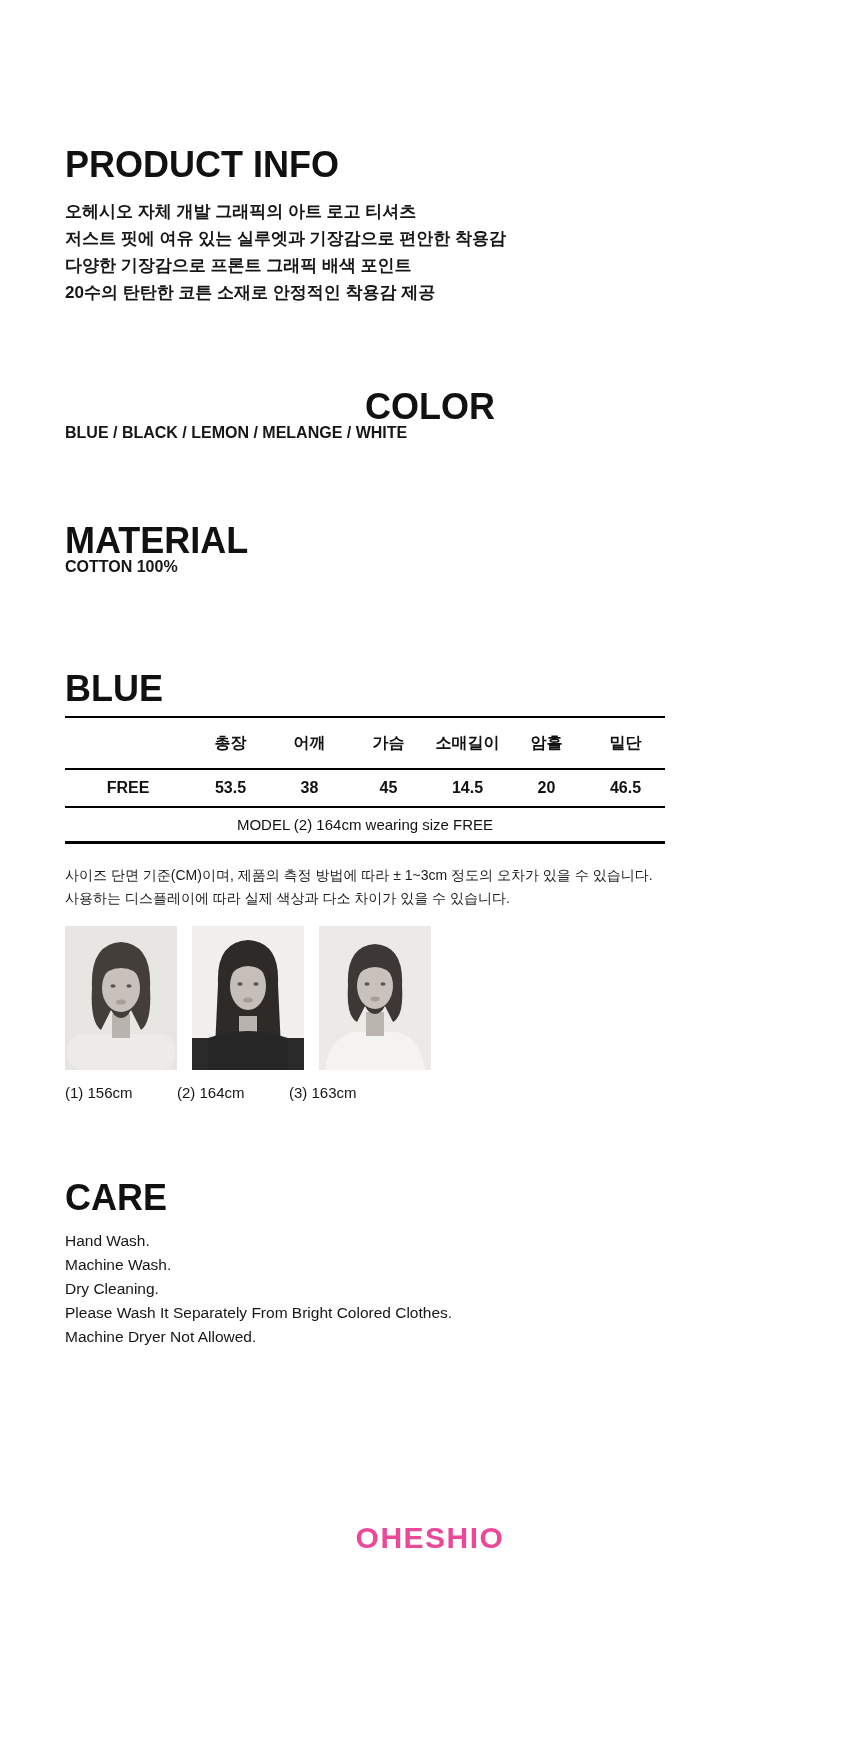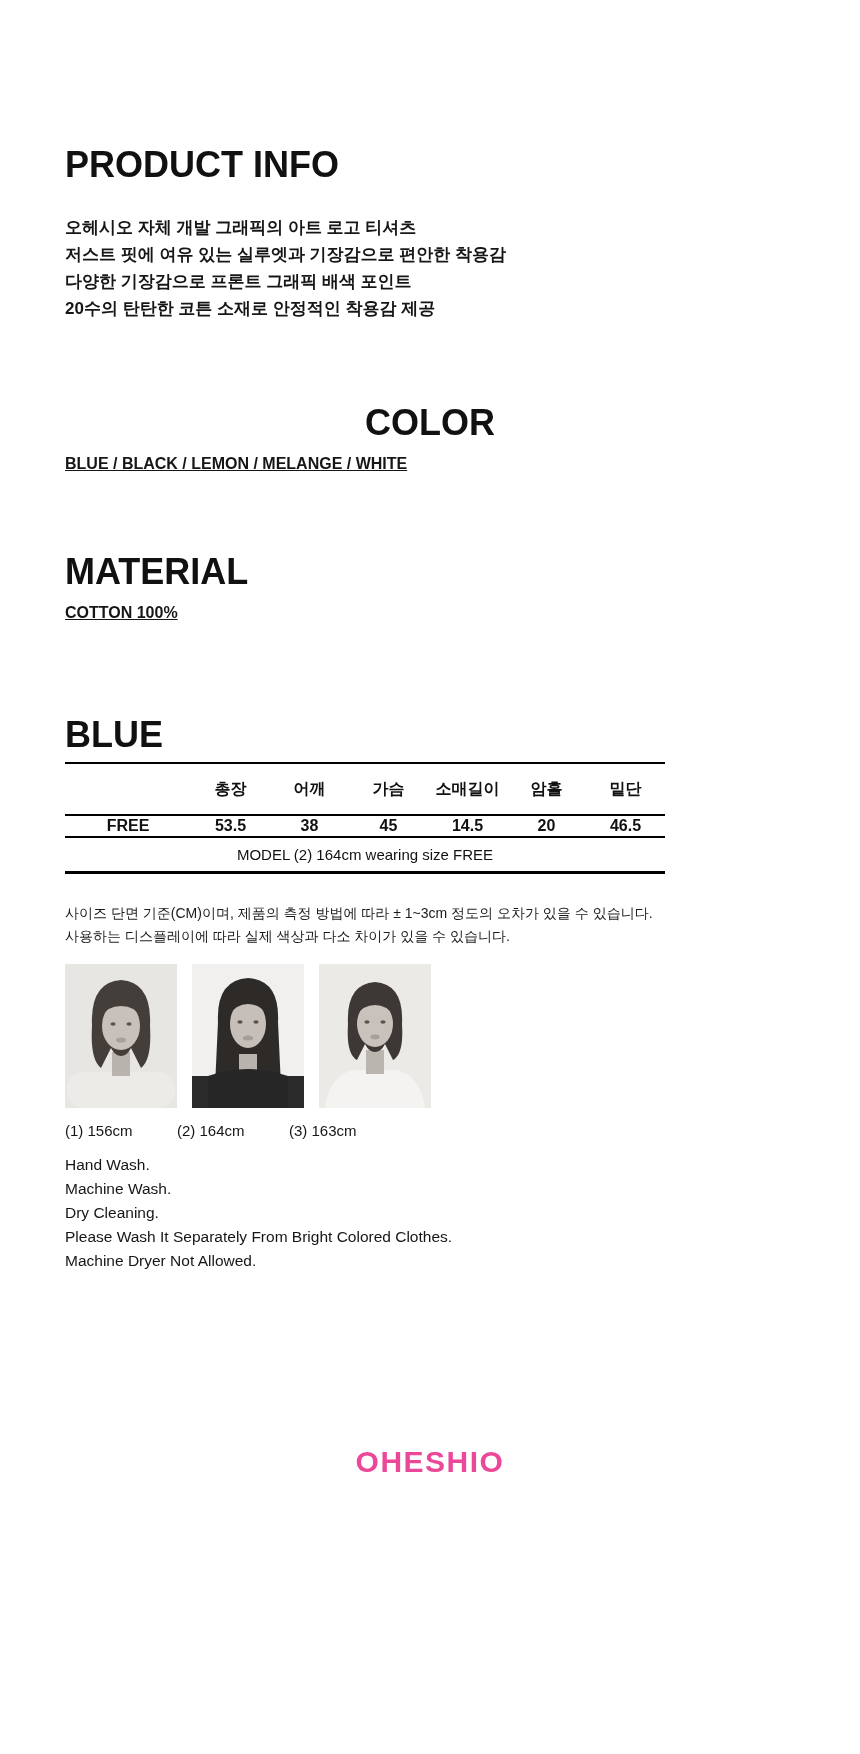--- a/index.html
+++ b/index.html
@@ -19,34 +19,33 @@
     line-height: 34px;
     color: #111;
   }
   .h-product { margin-top: 148px; }
   .h-color   { margin-top: 84px; text-align: center; }
   .h-material{ margin-top: 82px; }
   .h-size    { margin-top: 96px; }
   .h-modelspec{ margin-top: 78px; }
   .h-care    { margin-top: 80px; }
 
-  .info-lines { margin-top: 32px; }
+  .info-lines { margin-top: 16px; }
   .info-lines p {
     font-size: 17px;
     font-weight: 700;
     line-height: 27px;
     color: #161616;
   }
 
   .value-line {
-    margin-top: 15px;
+    margin-top: 0;
     font-size: 16px;
     font-weight: 700;
     color: #161616;
-    text-decoration: underline;
   }
 
   table.size-table {
     margin-top: 10px;
     width: 600px;
     border-collapse: collapse;
     table-layout: fixed;
     border-top: 2px solid #000;
   }
   table.size-table col.c0 { width: 21%; }
@@ -57,31 +56,31 @@
     vertical-align: middle;
     font-size: 16px;
   }
   table.size-table thead th {
     font-weight: 700;
     height: 52px;
     border-bottom: 2px solid #000;
   }
   table.size-table tr.data-row td {
     font-weight: 700;
-    height: 22px;
+    height: 38px;
     border-bottom: 2px solid #000;
   }
   table.size-table tr.model-note-row td {
     font-weight: 400;
     font-size: 15px;
     height: 35px;
     border-bottom: 3px solid #000;
   }
 
-  .size-notes { margin-top: 28px; }
+  .size-notes { margin-top: 20px; }
   .size-notes p {
     font-size: 14px;
     font-weight: 400;
     line-height: 23px;
     color: #1a1a1a;
   }
 
   .model-photos {
     margin-top: 16px;
     display: flex;
@@ -231,20 +230,21 @@
       </svg>
     </span>
 
   </div>
   <div class="model-captions">
     <span class="cap">(1) 156cm</span>
     <span class="cap">(2) 164cm</span>
     <span class="cap">(3) 163cm</span>
   </div>
 
+  <h2 class="section-heading h-care">CARE</h2>
   <div class="care-items">
     <p>Hand Wash.</p>
     <p>Machine Wash.</p>
     <p>Dry Cleaning.</p>
     <p>Please Wash It Separately From Bright Colored Clothes.</p>
     <p>Machine Dryer Not Allowed.</p>
   </div>
 
   <div class="footer">
     <span class="brand-logo">OHESHIO</span>

